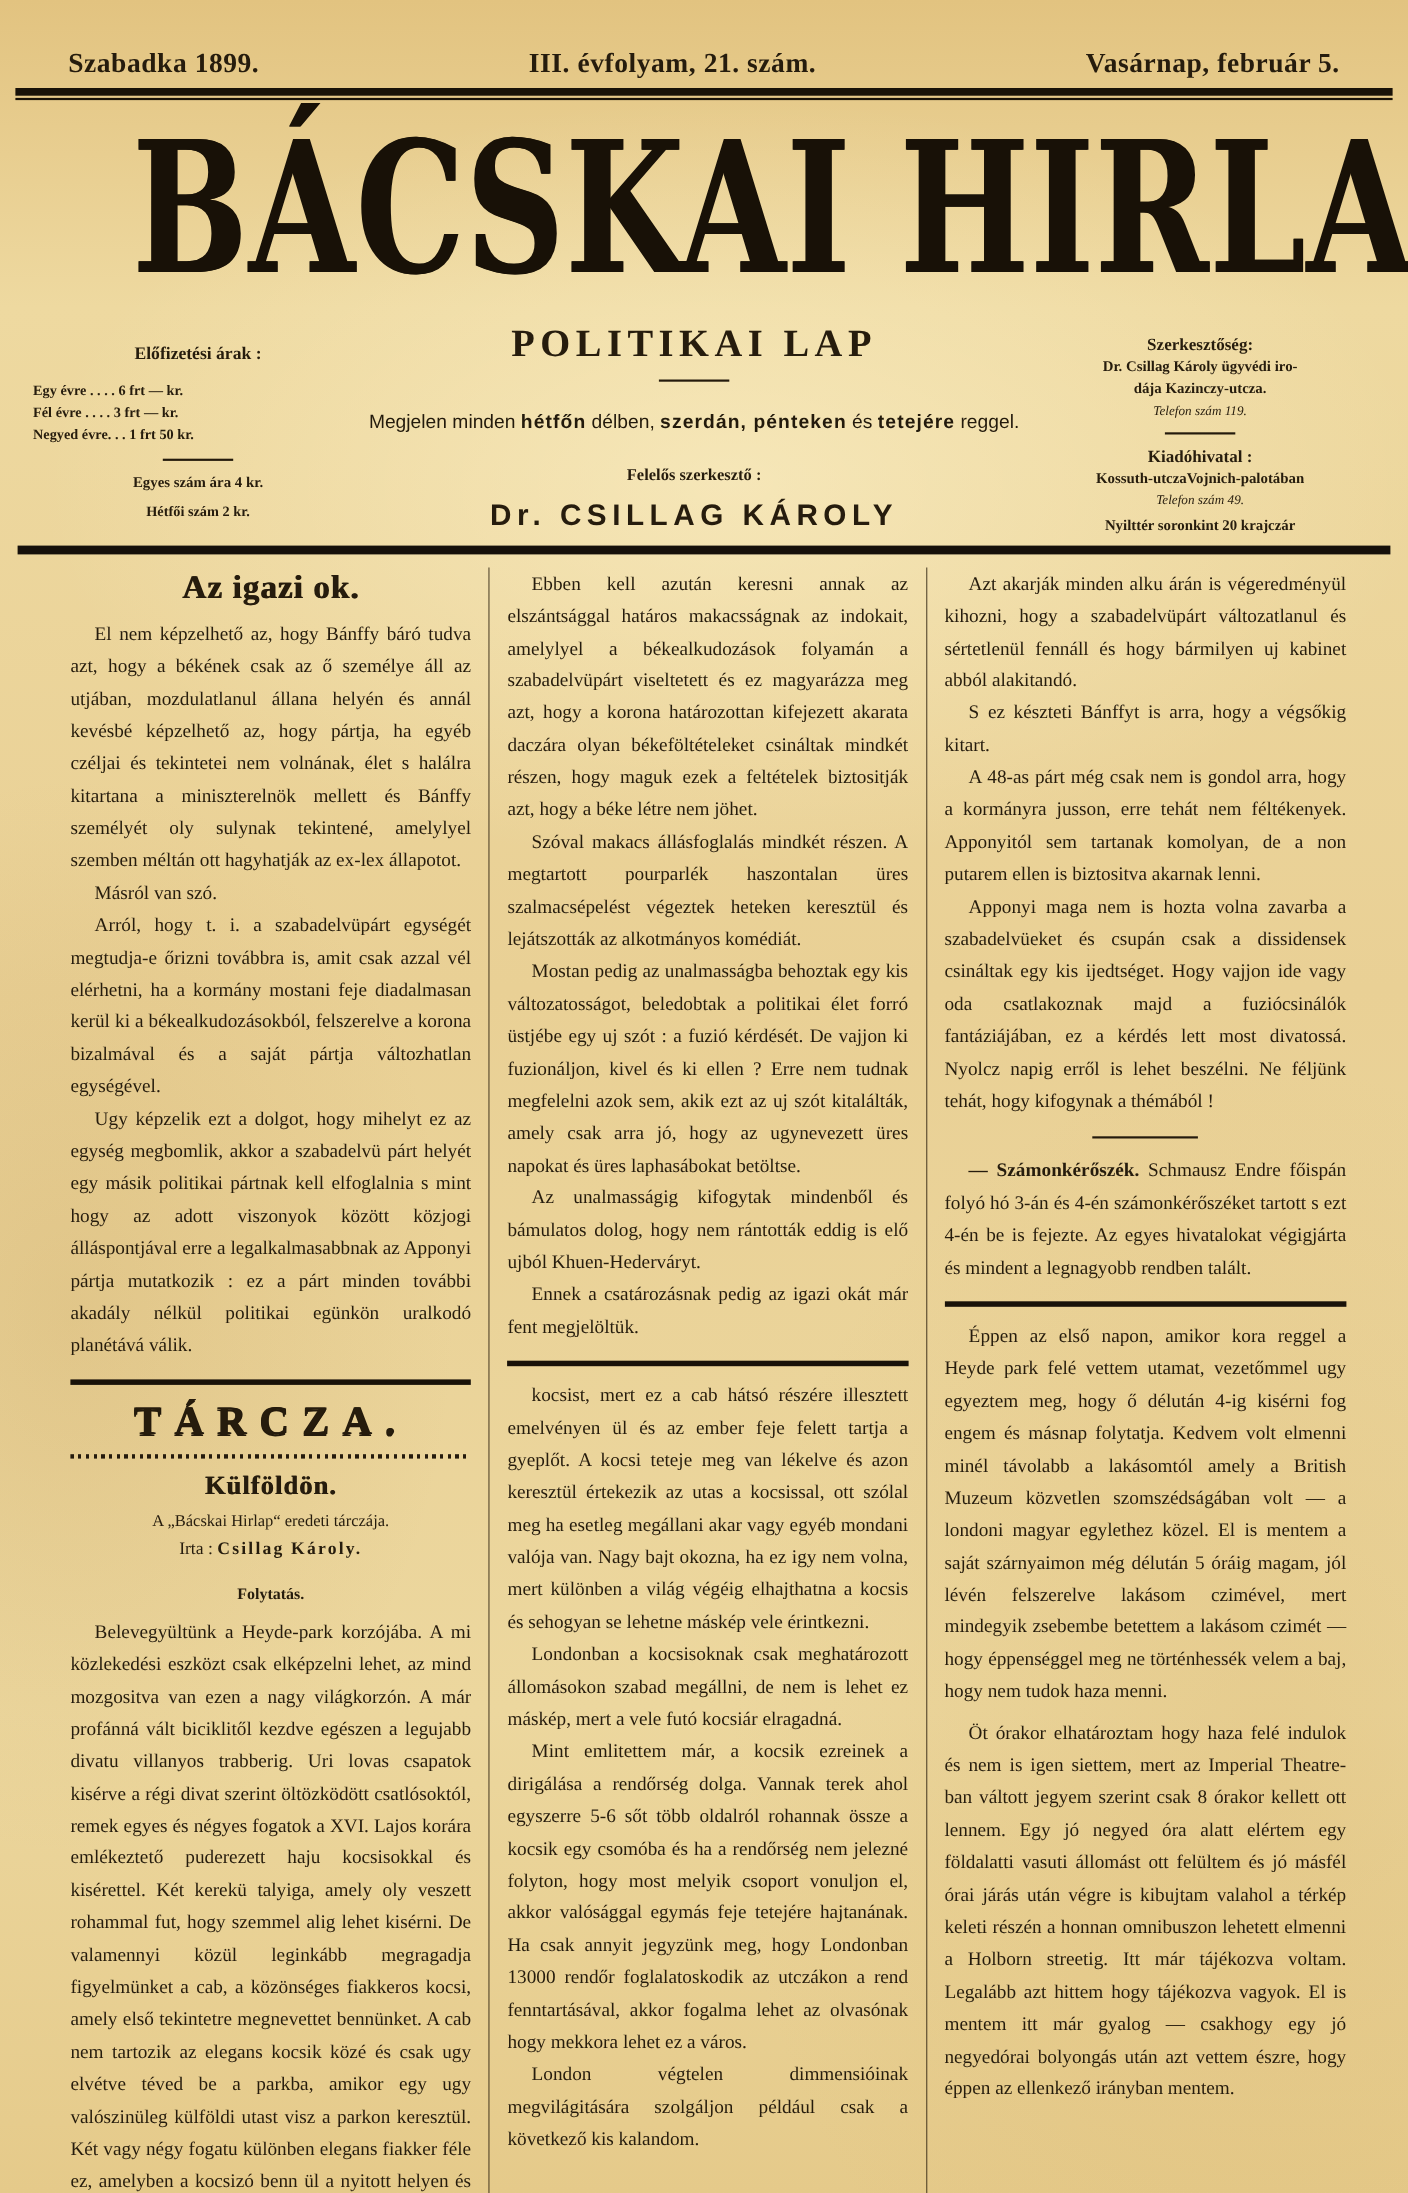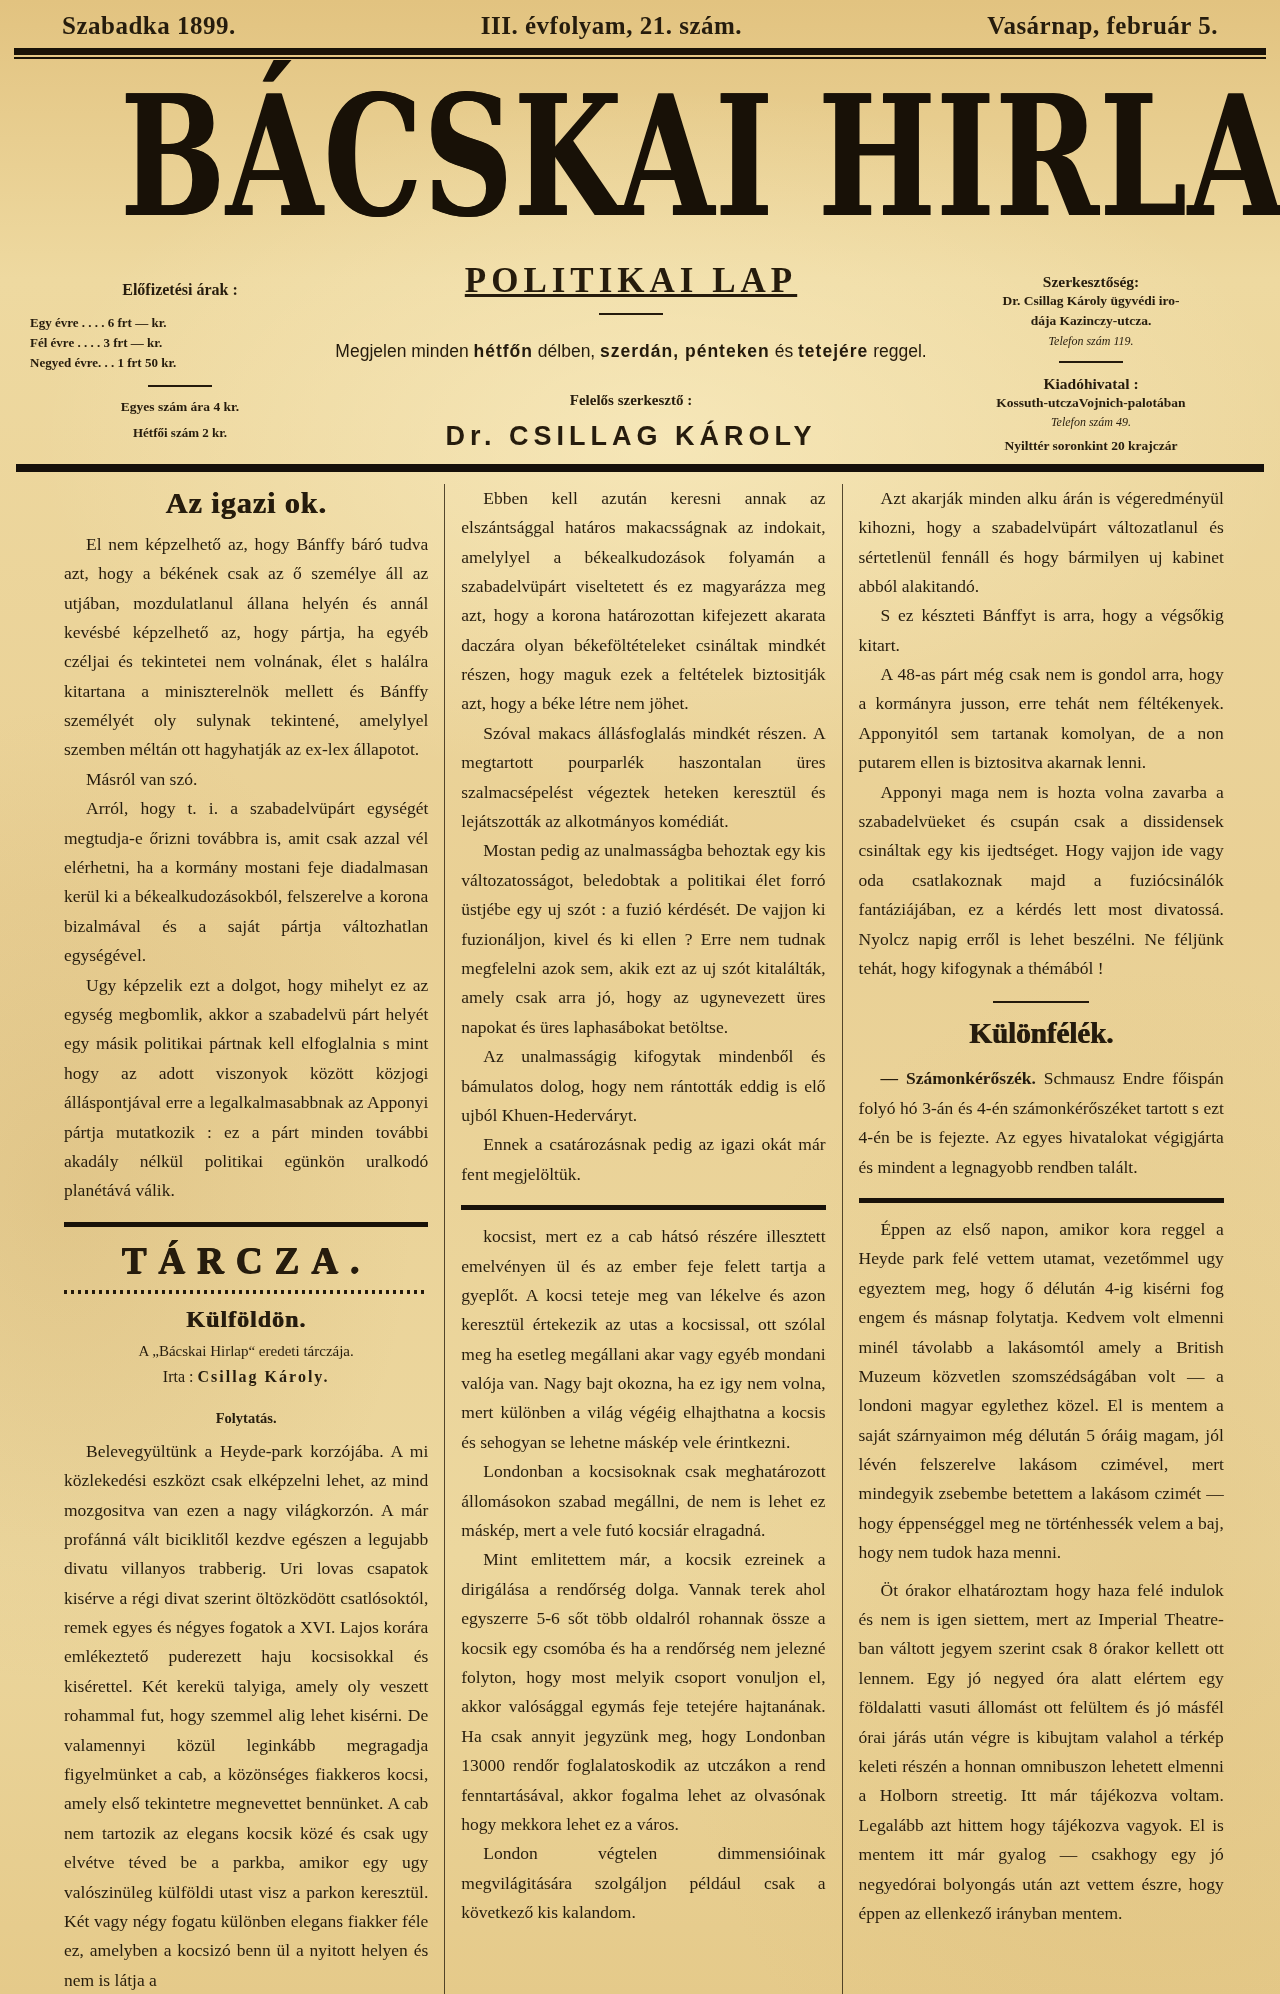--- a/index.html
+++ b/index.html
@@ -12,21 +12,21 @@
     font-family:"Liberation Serif", serif;
     background:
       radial-gradient(ellipse 900px 500px at 52% 22%, rgba(255,246,210,0.50), rgba(255,246,210,0) 70%),
       radial-gradient(ellipse 700px 900px at 90% 80%, rgba(210,170,95,0.25), rgba(210,170,95,0) 70%),
       radial-gradient(ellipse 500px 700px at 5% 60%, rgba(190,150,80,0.22), rgba(190,150,80,0) 70%),
       linear-gradient(180deg,#e2c380 0%, #eed9a0 14%, #e9d095 45%, #ecd79e 78%, #e5ca8a 100%);
   }
   
   .top-row{
     display:flex;justify-content:space-between;align-items:baseline;
-    padding:12px 62px 8px 62px;
+    padding:44px 62px 8px 62px;
     font-size:25px;font-weight:bold;letter-spacing:0.5px;
   }
   .top-rule{margin:0 14px;border-top:7px solid #191208;border-bottom:2px solid #191208;height:2px;}
   
   .masthead{
     text-align:center;white-space:nowrap;
     margin:4px 0 0 0;height:190px;line-height:190px;
   }
   .masthead span{
     display:inline-block;
@@ -38,21 +38,21 @@
   }
   
   .infobar{display:flex;padding:2px 30px 8px 30px;}
   .info-left{width:300px;padding-top:26px;font-size:14px;}
   .info-left .ttl{text-align:center;font-weight:bold;font-size:16px;margin-bottom:14px;}
   .info-left .row{font-weight:bold;font-size:13px;line-height:1.55;}
   .minirule{width:64px;border-top:2px solid #241a0c;margin:12px auto 12px auto;}
   .info-left .single{text-align:center;font-weight:bold;font-size:13.5px;margin-top:2px;}
   .info-left .monday{text-align:center;font-weight:bold;font-size:13px;margin-top:10px;}
   .info-center{flex:1;text-align:center;padding-top:2px;}
-  .pol-lap{font-size:35px;font-weight:bold;letter-spacing:5px;margin-top:4px;text-decoration:underline;}
+  .pol-lap{font-size:35px;font-weight:bold;letter-spacing:5px;margin-top:4px;}
   .sched{font-family:"Liberation Sans", sans-serif;font-size:17.5px;margin-top:26px;color:#231a0c;}
   .sched .b{font-weight:bold;letter-spacing:1px;}
   .editor-label{font-weight:bold;font-size:15px;margin-top:30px;}
   .editor-name{font-family:"Liberation Sans", sans-serif;font-weight:bold;font-size:27px;letter-spacing:5px;margin-top:12px;}
   .info-right{width:318px;padding-top:18px;text-align:center;font-size:13.5px;}
   .info-right .ttl{font-weight:bold;font-size:15.5px;}
   .info-right .ln{font-weight:bold;font-size:13.5px;line-height:1.5;}
   .info-right .tel{font-style:italic;font-weight:normal;font-size:12px;margin-top:2px;}
   .info-right .openletter{font-weight:bold;font-size:13.5px;margin-top:8px;}
   .main-rule{margin:2px 16px 0 16px;height:8px;background:#16100a;}
@@ -171,21 +171,20 @@
       <p>London végtelen dimmensióinak megvilágitására szolgáljon például csak a következő kis kalandom.</p>
     </div>
 
     <div class="col col-c">
       <p>Azt akarják minden alku árán is végeredményül kihozni, hogy a szabadelvüpárt változatlanul és sértetlenül fennáll és hogy bármilyen uj kabinet abból alakitandó.</p>
       <p>S ez készteti Bánffyt is arra, hogy a végsőkig kitart.</p>
       <p>A 48-as párt még csak nem is gondol arra, hogy a kormányra jusson, erre tehát nem féltékenyek. Apponyitól sem tartanak komolyan, de a non putarem ellen is biztositva akarnak lenni.</p>
       <p>Apponyi maga nem is hozta volna zavarba a szabadelvüeket és csupán csak a dissidensek csináltak egy kis ijedtséget. Hogy vajjon ide vagy oda csatlakoznak majd a fuziócsinálók fantáziájában, ez a kérdés lett most divatossá. Nyolcz napig erről is lehet beszélni. Ne féljünk tehát, hogy kifogynak a thémából !</p>
 
       <div class="short-rule"></div>
-      <div class="misc-title">Különfélék.</div>
       <p><span class="lead">— Számonkérőszék.</span><span> Schmausz Endre főispán folyó hó 3-án és 4-én számonkérőszéket tartott s ezt 4-én be is fejezte. Az egyes hivatalokat végigjárta és mindent a legnagyobb rendben talált.</span></p>
 
       <div class="col-rule"></div>
       <p>Éppen az első napon, amikor kora reggel a Heyde park felé vettem utamat, vezetőmmel ugy egyeztem meg, hogy ő délután 4-ig kisérni fog engem és másnap folytatja. Kedvem volt elmenni minél távolabb a lakásomtól amely a British Muzeum közvetlen szomszédságában volt — a londoni magyar egylethez közel. El is mentem a saját szárnyaimon még délután 5 óráig magam, jól lévén felszerelve lakásom czimével, mert mindegyik zsebembe betettem a lakásom czimét — hogy éppenséggel meg ne történhessék velem a baj, hogy nem tudok haza menni.</p>
       <div class="spacer-sm"></div>
       <p>Öt órakor elhatároztam hogy haza felé indulok és nem is igen siettem, mert az Imperial Theatre-ban váltott jegyem szerint csak 8 órakor kellett ott lennem. Egy jó negyed óra alatt elértem egy földalatti vasuti állomást ott felültem és jó másfél órai járás után végre is kibujtam valahol a térkép keleti részén a honnan omnibuszon lehetett elmenni a Holborn streetig. Itt már tájékozva voltam. Legalább azt hittem hogy tájékozva vagyok. El is mentem itt már gyalog — csakhogy egy jó negyedórai bolyongás után azt vettem észre, hogy éppen az ellenkező irányban mentem.</p>
     </div>
 
   </div>
 </div>

